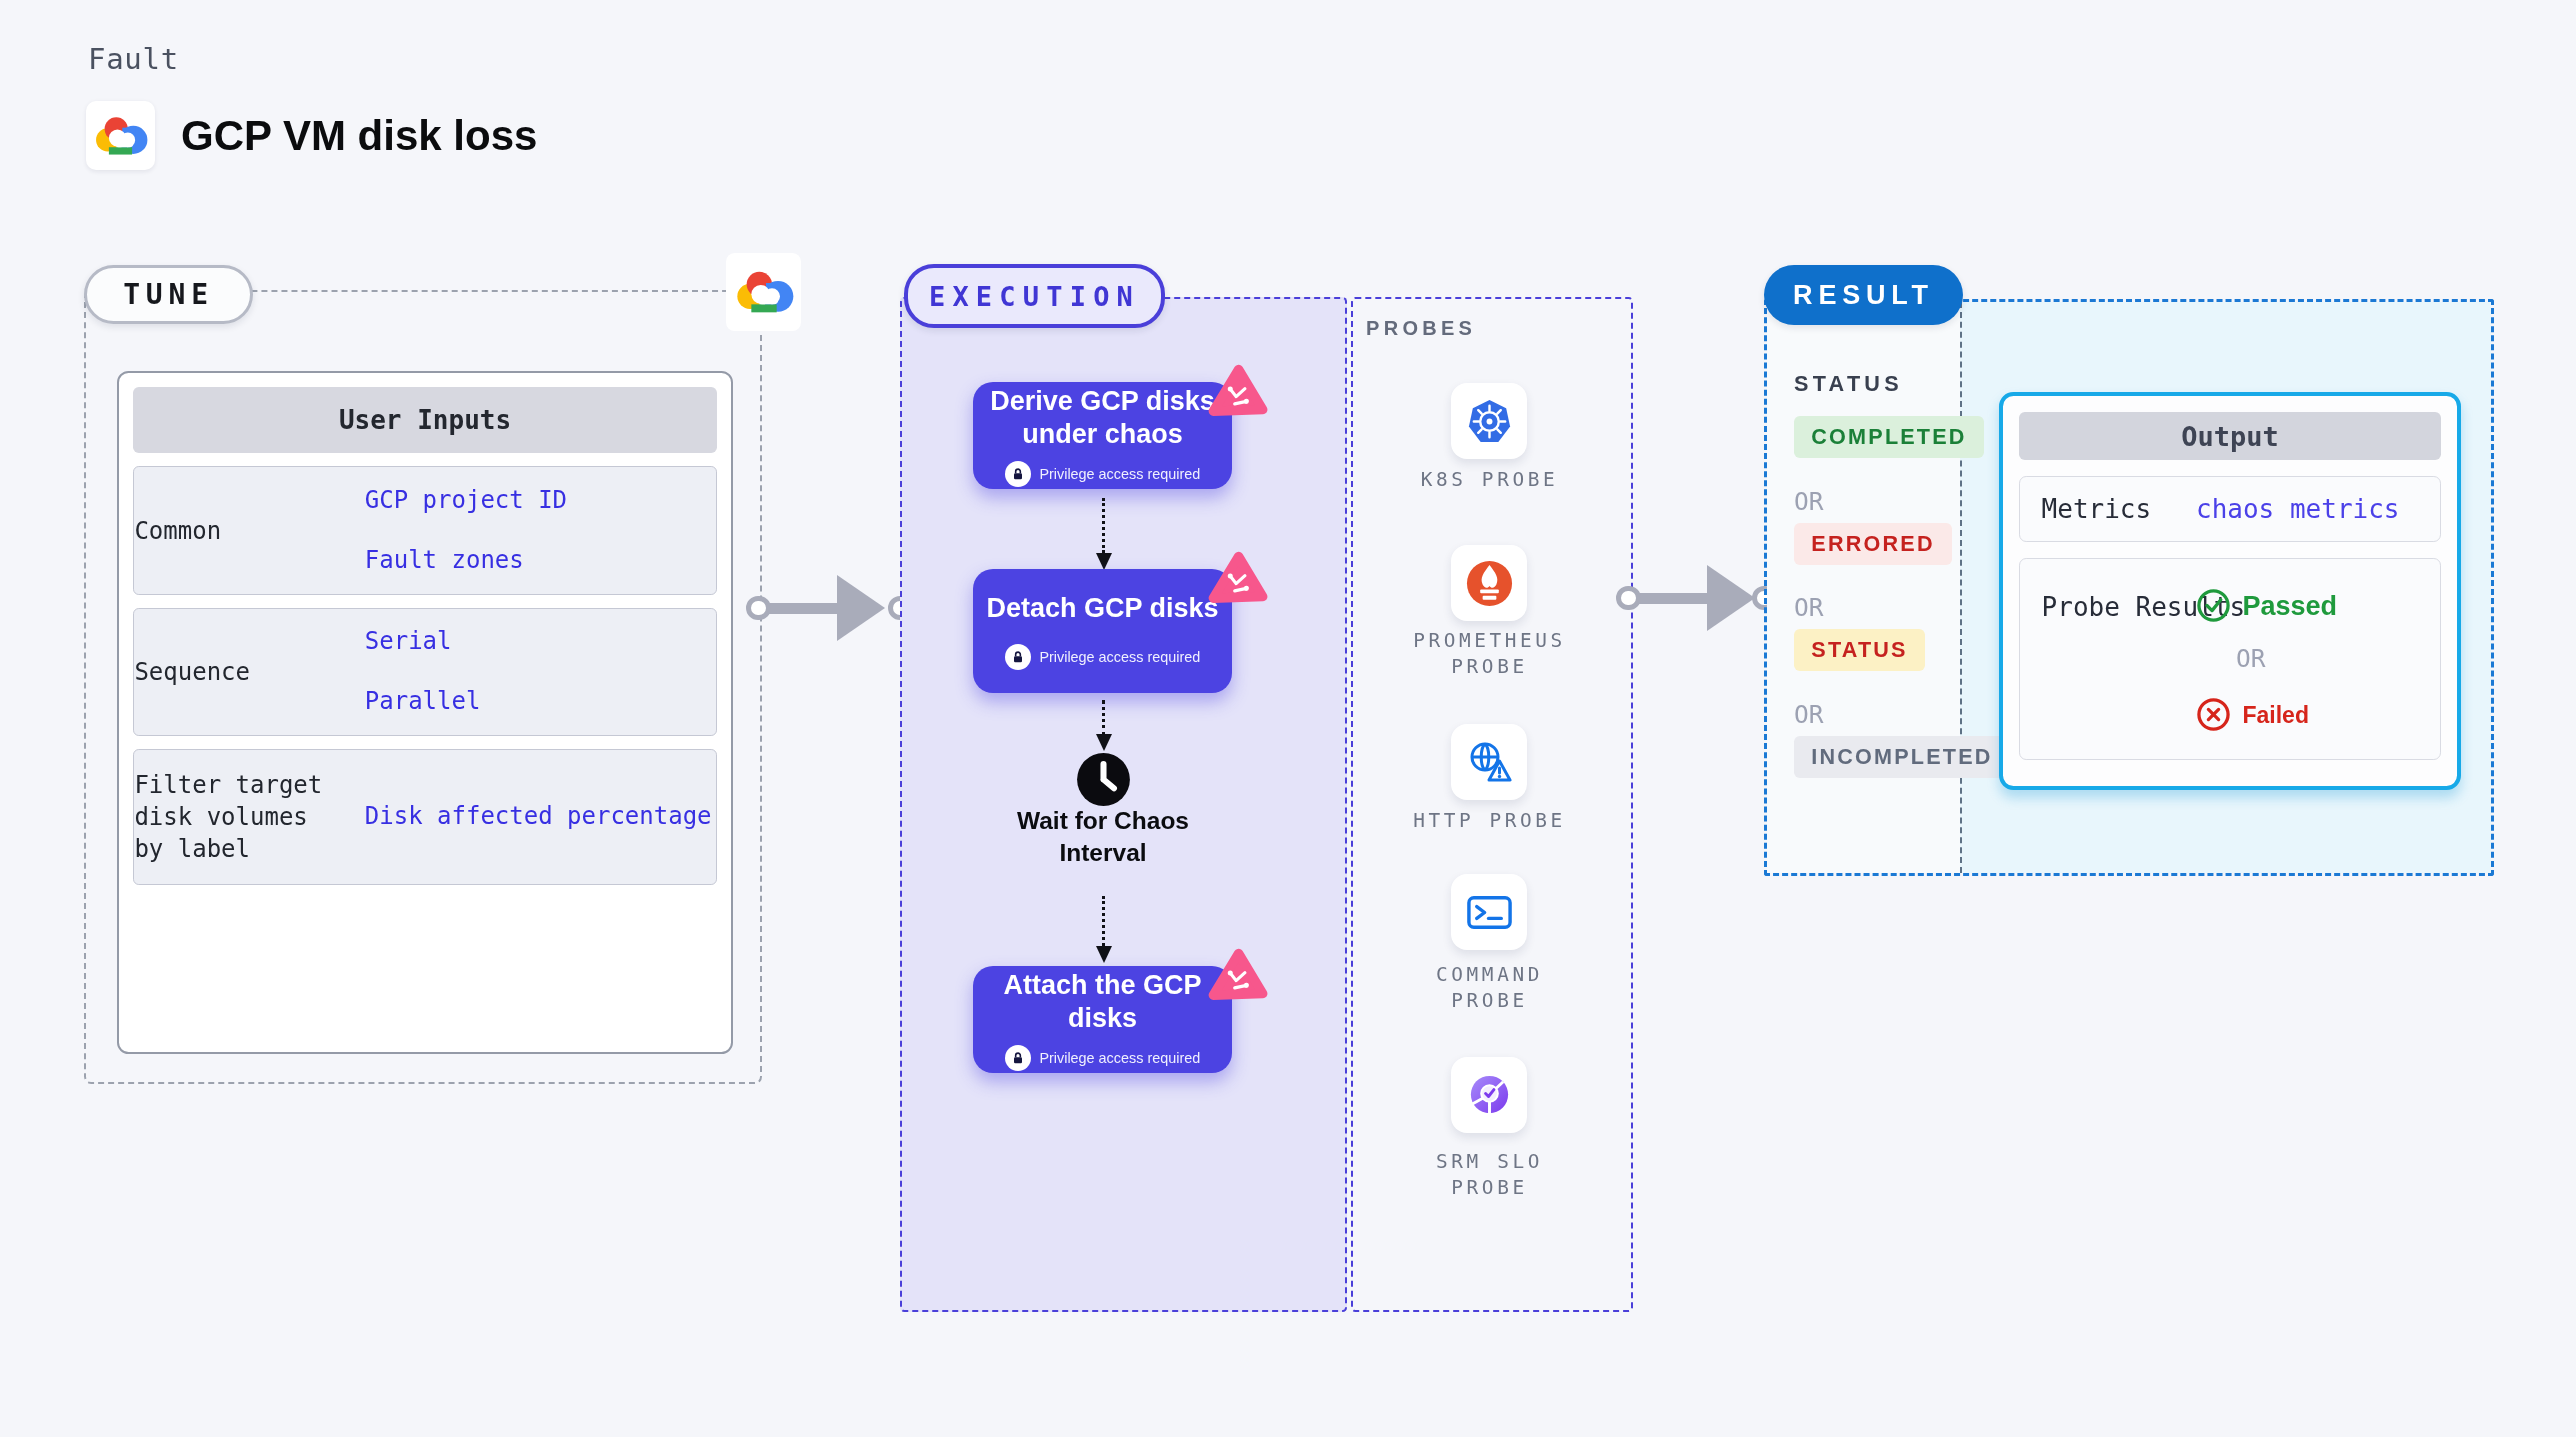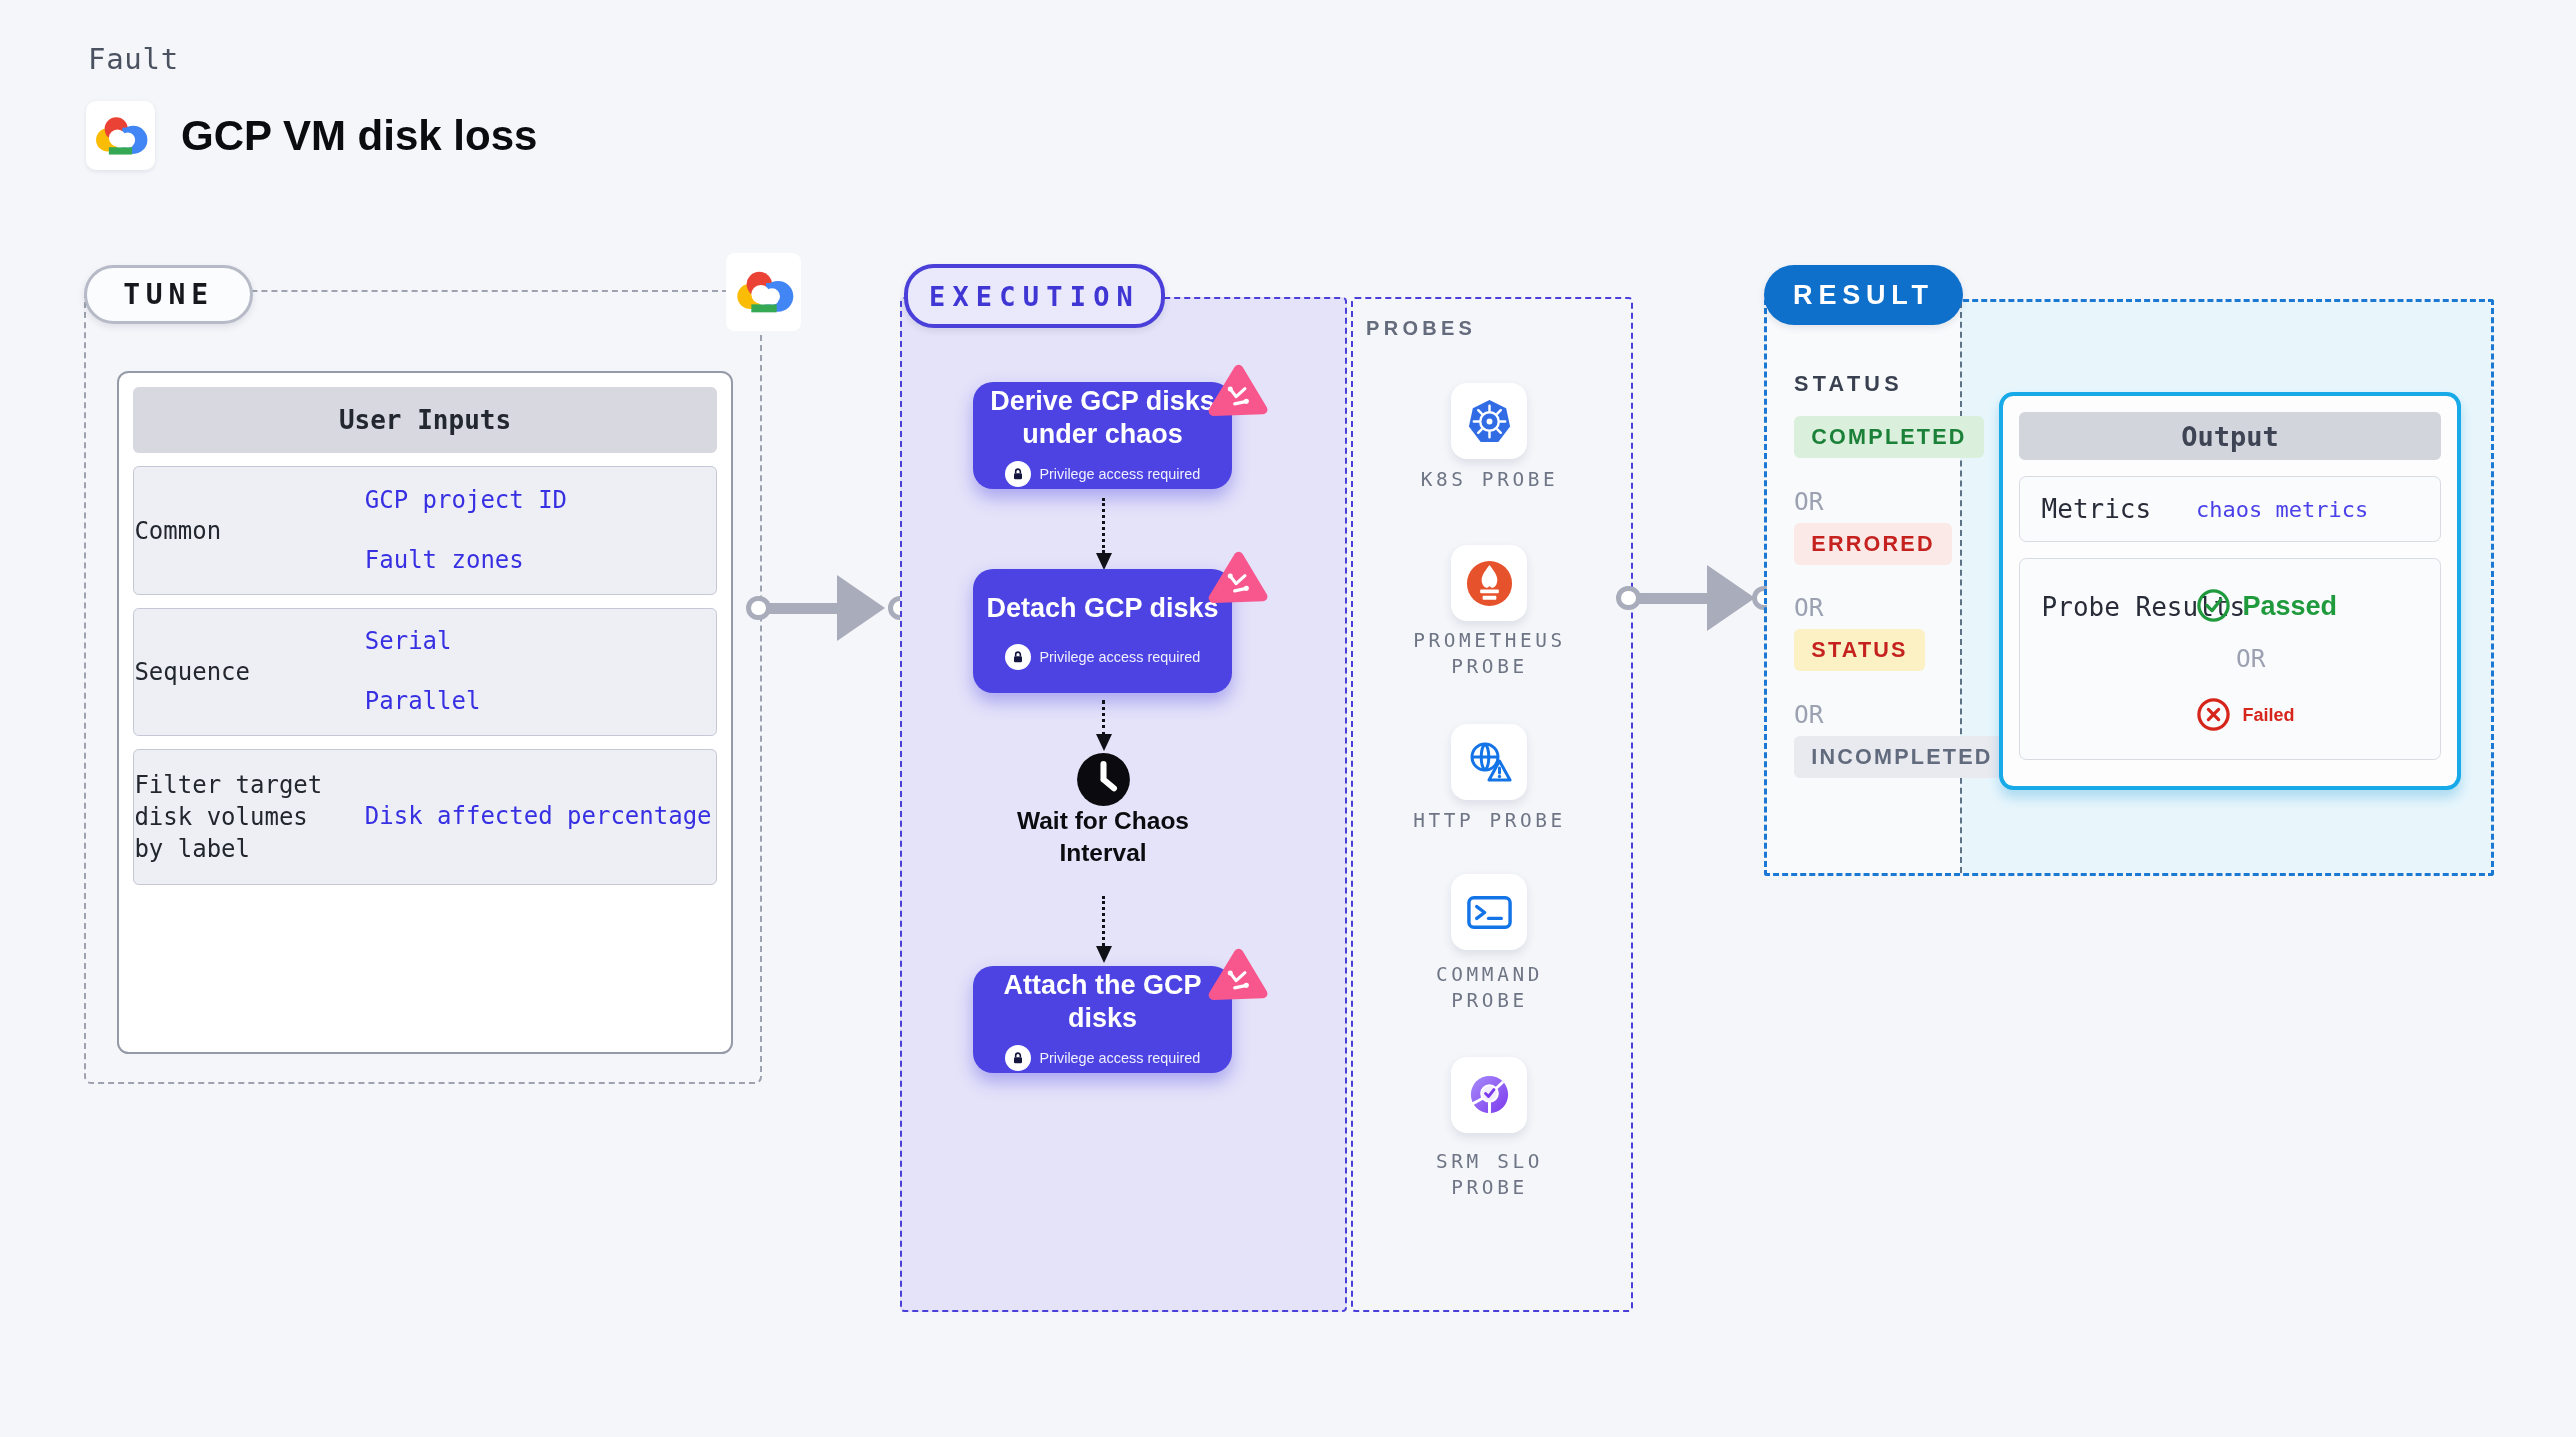--- a/index.html
+++ b/index.html
@@ -85,26 +85,26 @@
   .or-label{left:1794px;font-size:24.5px;color:#9CA1B2;}
   .output-panel{left:1999px;top:392px;width:462px;height:398px;background:#FDFDFE;border:4.3px solid #17A9E8;
                 border-radius:14.4px;box-sizing:border-box;padding:16px;
                 box-shadow:0 7.2px 11.5px rgba(23,150,214,.28);}
   .output-header{height:48px;background:#D3D5DD;border-radius:5.8px;display:flex;align-items:center;
                  justify-content:center;font-size:27px;font-weight:600;color:#3E4454;}
   .output-row{position:relative;margin-top:16px;background:#FAFBFD;border:1.4px solid #D9DBE3;
               border-radius:7.2px;box-sizing:border-box;}
   .metrics-row{height:66px;display:flex;align-items:center;}
   .row-label{padding-left:21.6px;font-size:26px;color:#272C38;line-height:33px;}
-  .metrics-value{position:absolute;left:176px;font-size:22px;color:#4B41E8;}
+  .metrics-value{position:absolute;left:176px;font-size:26px;color:#4B41E8;}
   .probe-res-row{height:202px;}
   .probe-res-label{position:absolute;left:21.6px;top:32px;font-size:26px;color:#272C38;line-height:33px;}
   .res-line{position:absolute;left:176px;display:flex;align-items:center;gap:11.5px;}
   .res-text-pass{font-size:27px;font-weight:700;color:#1F9A3D;}
-  .res-text-fail{font-size:18px;font-weight:700;color:#D6251B;}
+  .res-text-fail{font-size:23px;font-weight:700;color:#D6251B;}
   .res-or{position:absolute;left:216px;top:85px;font-size:24.5px;color:#9CA1B2;}
 </style>
 </head>
 <body>
 
 <svg width="0" height="0" style="position:absolute">
   <defs>
     <linearGradient id="srmGrad" x1="0" y1="0" x2="1" y2="1">
       <stop offset="0" stop-color="#A78BFA"></stop>
         <stop offset="1" stop-color="#7C3AED"></stop>

